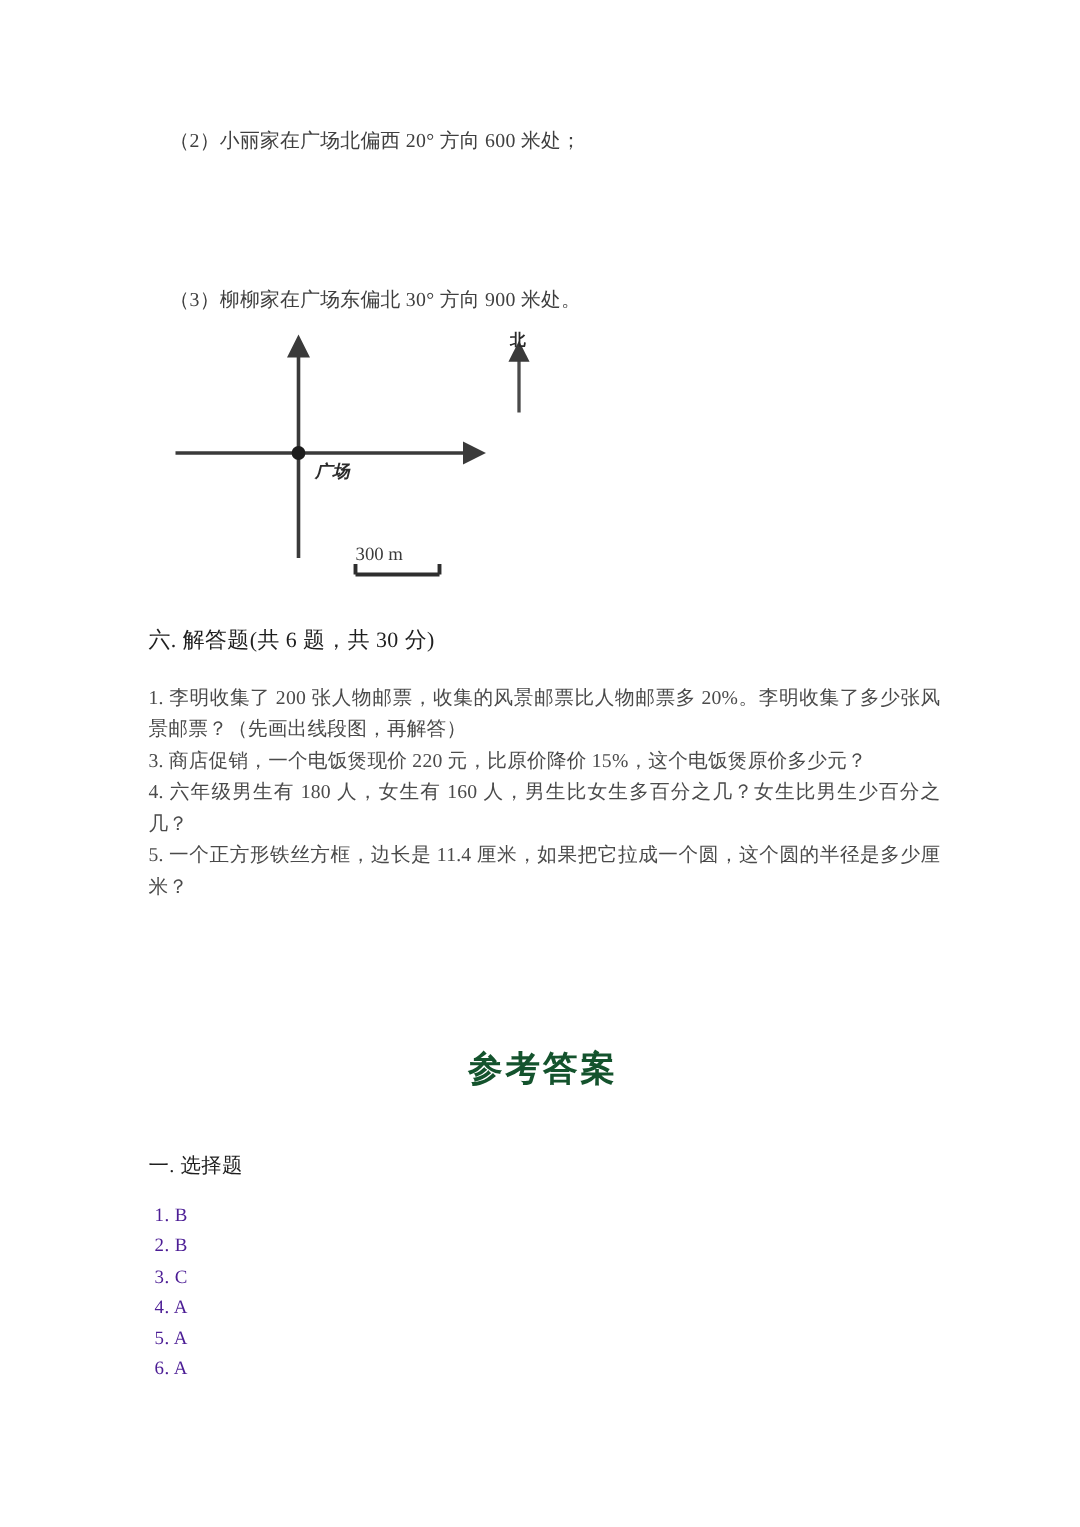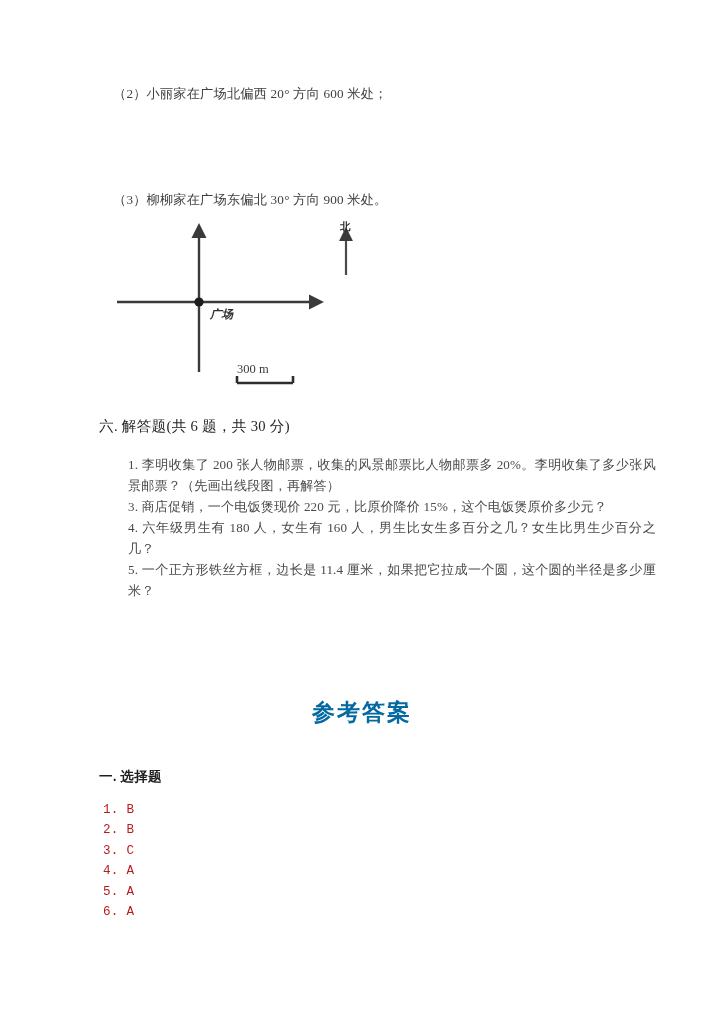--- a/index.html
+++ b/index.html
@@ -65,66 +65,64 @@
     color: #1f1f1f;
     letter-spacing: 0.3px;
   }
 
   
   .question-list {
     position: absolute;
     left: 2px;
     top: 455px;
     width: 528px;
-    margin-left: 29px;
   }
   .question {
     font-size: 13.1px;
     line-height: 1.58;
     color: #4a4a4a;
     text-align: justify;
     text-justify: inter-ideograph;
     margin: 0 0 0.5px 0;
     letter-spacing: 0.15px;
   }
 
   
   .answers-title {
     position: absolute;
     left: 0;
     top: 697px;
     width: 530px;
     text-align: center;
     font-size: 23px;
     font-weight: bold;
-    color: #0369a1;
+    color: #14532d;
     letter-spacing: 2px;
   }
 
   
   .answers-heading {
     position: absolute;
     left: 2px;
     top: 768px;
     font-size: 13.6px;
-    font-weight: bold;
+    font-weight: normal;
     color: #1f1f1f;
     letter-spacing: 0.3px;
   }
   .answers-list {
     position: absolute;
     left: 6px;
     top: 800px;
   }
   .answer-item {
     font-size: 12.6px;
     line-height: 1.62;
-    color: #b91c1c;
+    color: #4c1d95;
     letter-spacing: 0.3px;
-    font-family: Liberation Mono, monospace;
   }
 </style>
 </head>
 <body>
 
 <div class="page">
   <div class="content">
 
     <div class="prompt-block prompt-2">（2）小丽家在广场北偏西 20° 方向 600 米处；</div>
 

